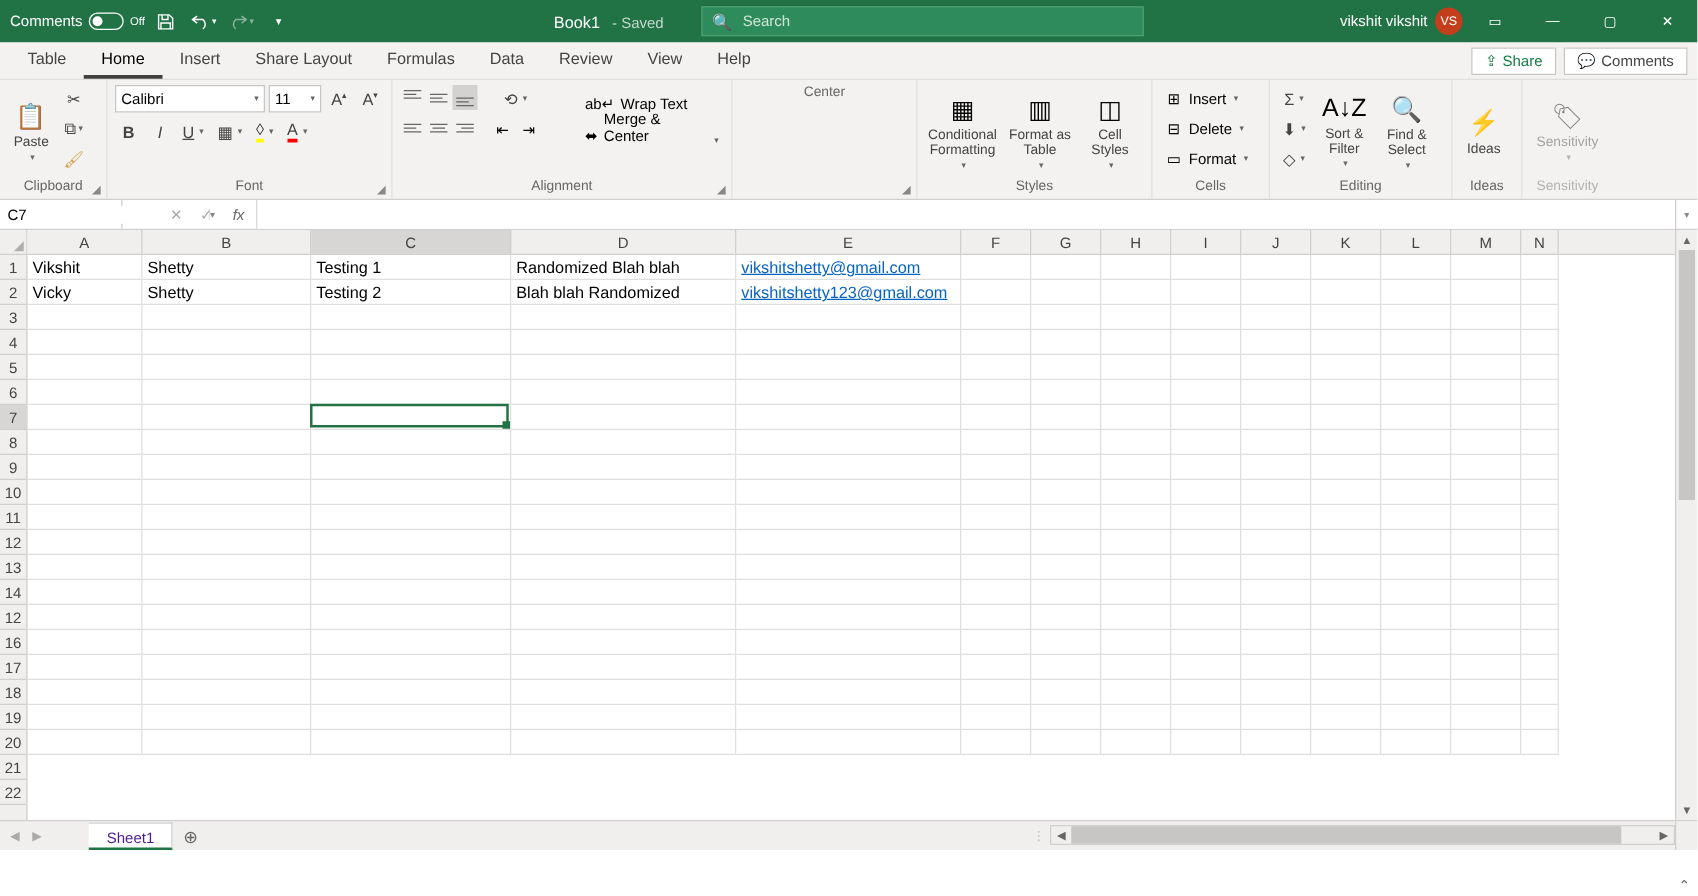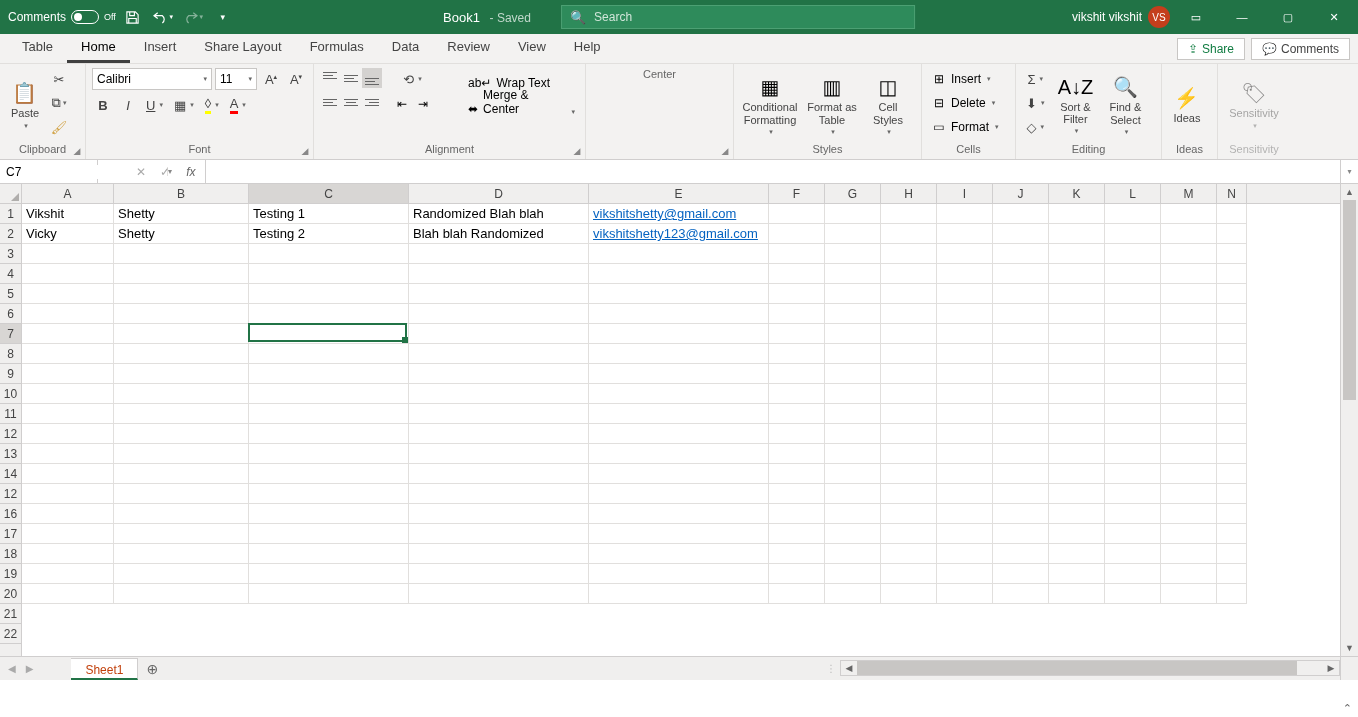--- a/index.html
+++ b/index.html
@@ -88,21 +88,21 @@
 .sel-cell { position: absolute; border: 2px solid #217346; pointer-events: none; }
 .sel-handle { width: 6px; height: 6px; background: #217346; position: absolute; right: -3px; bottom: -3px; }
 .vscroll { position: absolute; right: 0; top: 0; bottom: 0; width: 18px; background: #f0efee; border-left: 1px solid #d0cece; }
 .vscroll-thumb { position: absolute; left: 2px; right: 2px; top: 16px; height: 200px; background: #c8c6c4; }
 .vs-btn { height: 16px; display: flex; align-items: center; justify-content: center; color: #666; font-size: 9px; cursor: pointer; }
 
 
 .sheet-bar { height: 24px; background: #f0efee; border-top: 1px solid #d0cece; display: flex; align-items: stretch; position: relative; }
 .sheet-nav { display: flex; align-items: center; padding: 0 8px; gap: 10px; color: #aaa; }
 .sheet-nav span { cursor: pointer; font-size: 10px; }
-.sheet-tab { background: #fff; border-top: 1px solid #d0cece; border-right: 1px solid #d0cece; padding: 0 14px; line-height: 22px; font-size: 12px; color: #c2410c; cursor: pointer; border-bottom: 2px solid #217346; margin-top: 1px; }
+.sheet-tab { background: #fff; border-top: 1px solid #d0cece; border-right: 1px solid #d0cece; padding: 0 14px; line-height: 22px; font-size: 12px; color: #4c1d95; cursor: pointer; border-bottom: 2px solid #217346; margin-top: 1px; }
 .add-sheet { width: 28px; display: flex; align-items: center; justify-content: center; color: #666; cursor: pointer; font-size: 14px; }
 .hscroll { position: absolute; right: 18px; width: 500px; top: 3px; height: 16px; background: #f0efee; border: 1px solid #d0cece; display: flex; }
 .hs-btn { width: 16px; display: flex; align-items: center; justify-content: center; color: #666; font-size: 9px; cursor: pointer; }
 .hs-track { flex: 1; position: relative; }
 .hs-thumb { position: absolute; left: 0; top: 0; bottom: 0; width: 440px; background: #c8c6c4; }
 .hscroll-spacer { position: absolute; right: 0; top: 0; width: 18px; height: 100%; background: #f0efee; border-left: 1px solid #d0cece; }
 .sheet-split { position: absolute; right: 522px; top: 6px; color: #bbb; font-size: 10px; }
 
 
 .al-lines { display: flex; flex-direction: column; gap: 2px; width: 14px; }

